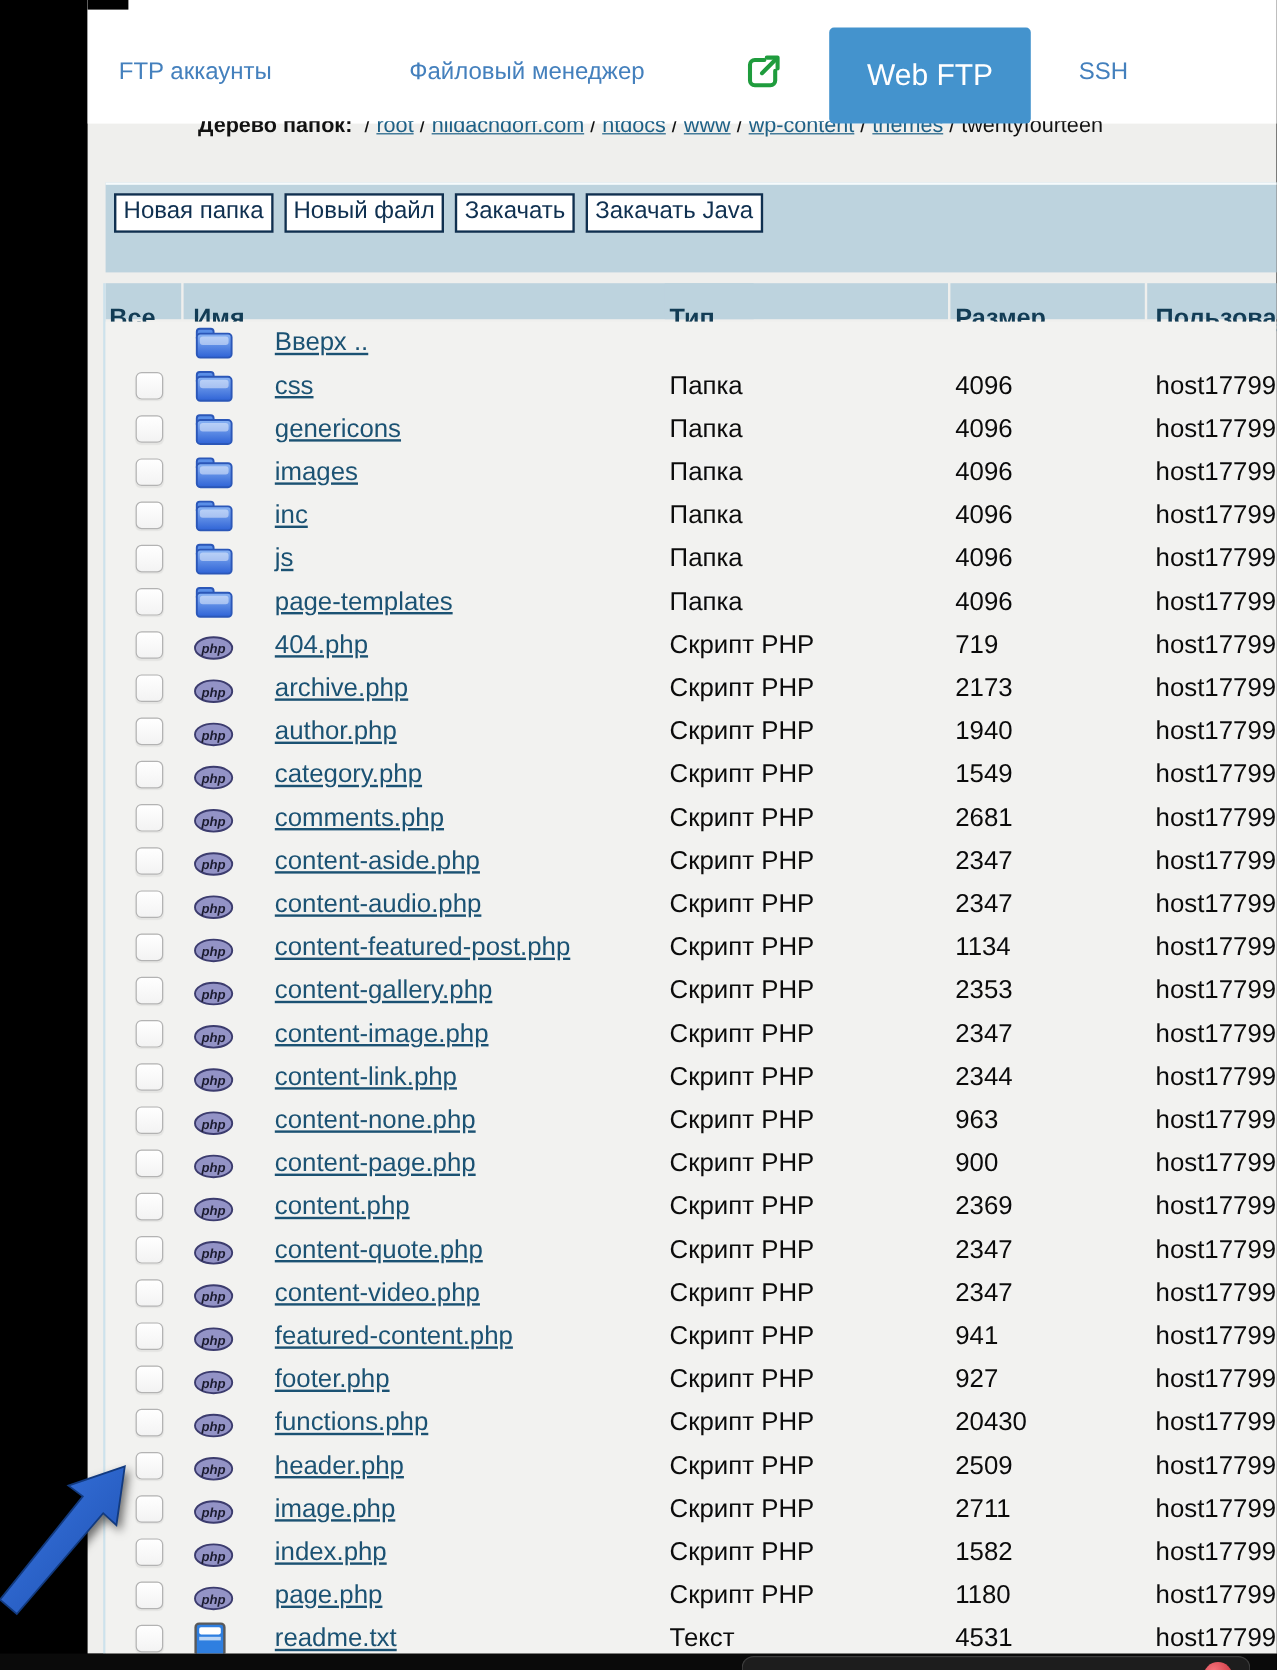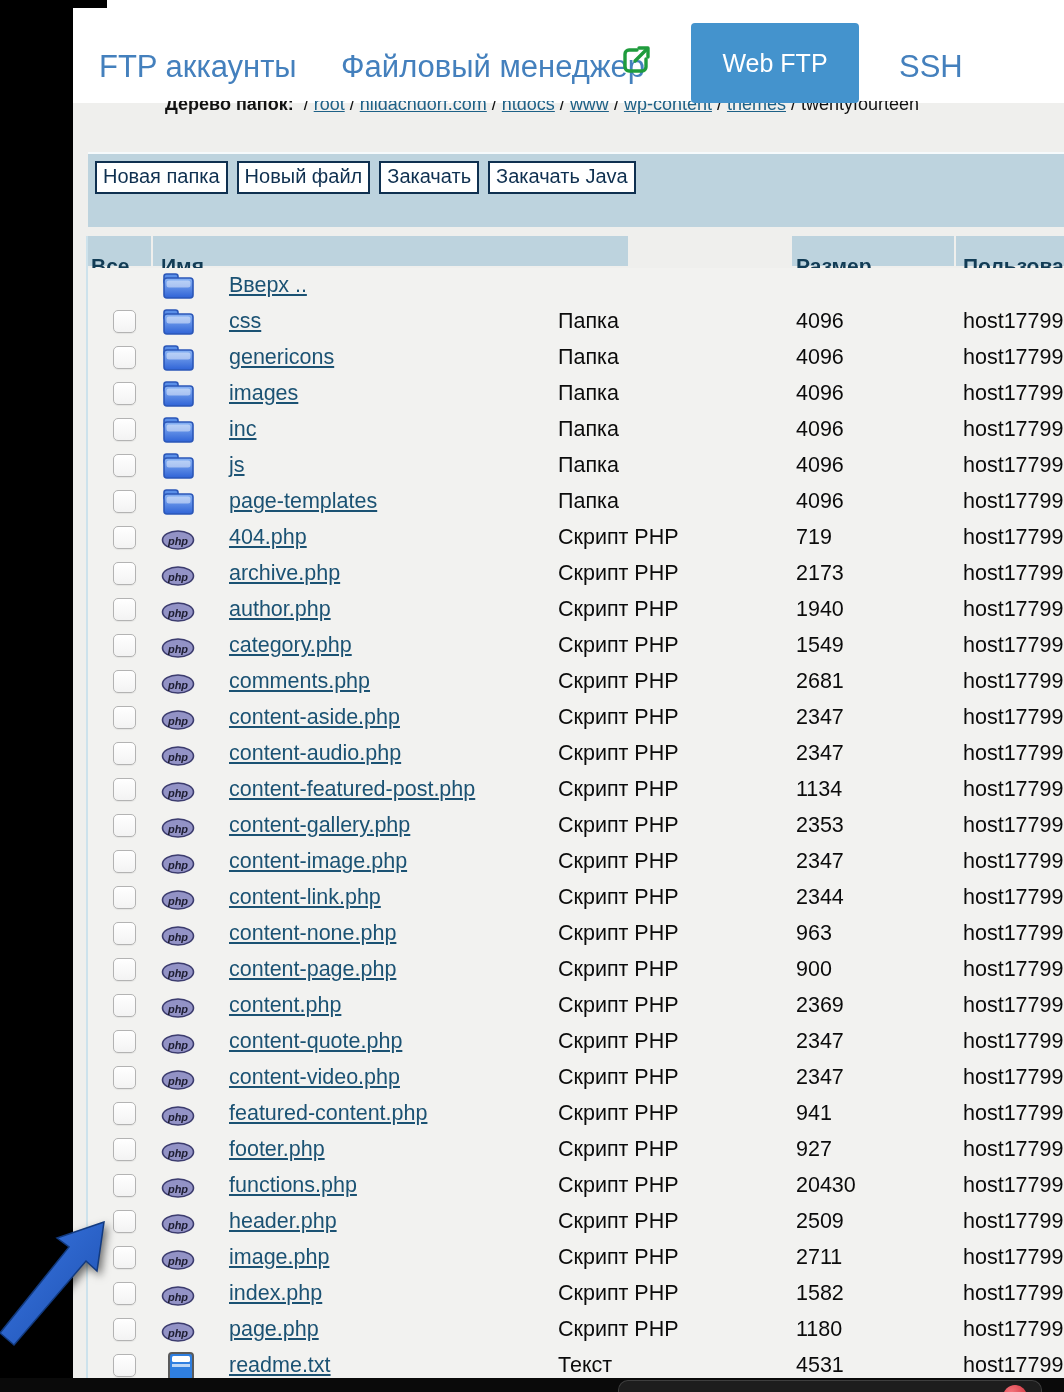--- a/index.html
+++ b/index.html
@@ -1,21 +1,21 @@
 <!DOCTYPE html>
 <html><head>
 <meta charset="utf-8">
 <style>
   html,body{margin:0;padding:0;background:#000;}
   .screen{position:relative;width:1064px;height:1392px;background:#000;overflow:hidden;
           font-family:"Liberation Sans","DejaVu Sans",sans-serif;}
   .window{position:absolute;left:73px;top:0;width:991px;height:1378px;background:#efefed;}
   
   .tabsbar{position:absolute;left:0;top:0;width:991px;height:103px;background:#fff;z-index:2;}
-  .tab-label{position:absolute;top:49px;font-size:31px;color:#4480bd;cursor:pointer;white-space:nowrap;}
+  .tab-label{position:absolute;top:49px;font-size:20px;color:#4480bd;cursor:pointer;white-space:nowrap;}
   .tab-ftp{left:26px;}
   .tab-fm{left:268px;}
   .tab-ssh{left:826px;}
   .ext-icon{position:absolute;left:547px;top:44px;width:32px;height:32px;}
   .active-tab{position:absolute;left:618px;top:23px;width:168px;height:80px;background:#4493cd;
               border-radius:4px;z-index:4;color:#fff;font-size:25px;display:flex;
               align-items:center;justify-content:center;text-align:right;}
   
   .crumbclip{position:absolute;left:0;top:101px;width:991px;height:15px;overflow:hidden;z-index:3;}
   .crumbline{position:absolute;left:92px;top:-7px;white-space:nowrap;font-size:18px;color:#000;}
@@ -89,20 +89,21 @@
 
     <div class="toolbar" id="toolbar">
         <button class="tbtn">Новая папка</button>
         <button class="tbtn">Новый файл</button>
         <button class="tbtn">Закачать</button>
         <button class="tbtn">Закачать Java</button>
       </div>
 
     <div class="hcell hc1"><a>Все</a></div>
     <div class="hcell hc2"><a>Имя</a></div>
+    <div class="hcell hc3"><a>Тип</a></div>
     <div class="hcell hc4"><a>Размер</a></div>
     <div class="hcell hc5"><a>Пользователь</a></div>
 
     <div class="vline"></div>
 
     <div class="rows" id="rows">
         <div class="row" style="top: 0px;">
           <span class="ficon"><svg width="36" height="32" viewBox="0 0 36 32">
               <defs>
                 <linearGradient id="fg" x1="0" y1="0" x2="0" y2="1">
@@ -473,21 +474,21 @@
           <span class="cb" role="checkbox" aria-checked="false"></span>
           <span class="ficon"><svg width="36" height="30" viewBox="0 0 36 30" style="margin-top:4px">
               <ellipse cx="17" cy="13" rx="15.5" ry="9" fill="#9393c6" stroke="#3c3c6e" stroke-width="1.6"></ellipse>
               <text x="17" y="17.5" font-size="11" font-style="italic" font-weight="bold" text-anchor="middle" fill="#1c1c30" font-family="Liberation Sans, sans-serif">php</text>
             </svg></span>
           <a class="fname">page.php</a>
           <span class="fmeta ftype">Скрипт PHP</span>
           <span class="fmeta fsize">1180</span>
           <span class="fmeta fuser">host17799</span>
         </div>
-        <div class="row" style="top: 1080px; text-align: right;">
+        <div class="row" style="top: 1080px;">
           <span class="cb" role="checkbox" aria-checked="false"></span>
           <span class="ficon"><svg width="30" height="32" viewBox="0 0 30 32">
               <rect x="2" y="2" width="24" height="27" rx="3" fill="#2f7fe0" stroke="#5a5a5a" stroke-width="2"></rect>
               <rect x="5" y="5" width="18" height="6" rx="1.5" fill="#ffffff"></rect>
               <rect x="5" y="13" width="18" height="3" fill="#bcd6f5"></rect>
             </svg></span>
           <a class="fname">readme.txt</a>
           <span class="fmeta ftype">Текст</span>
           <span class="fmeta fsize">4531</span>
           <span class="fmeta fuser">host17799</span>

